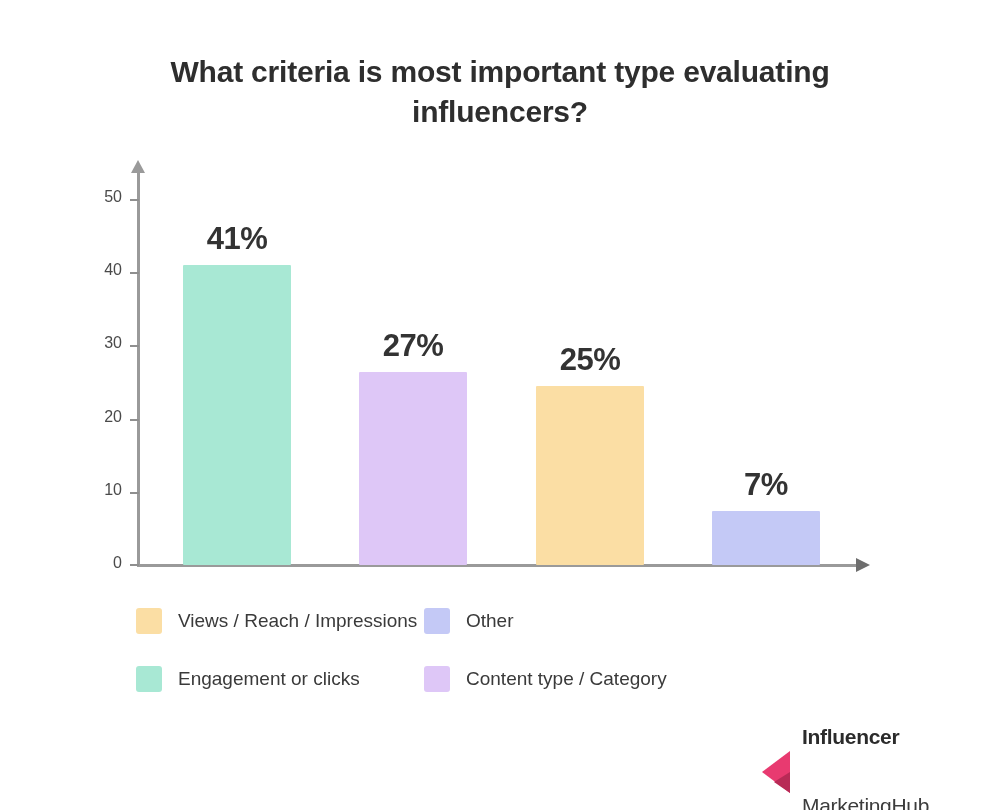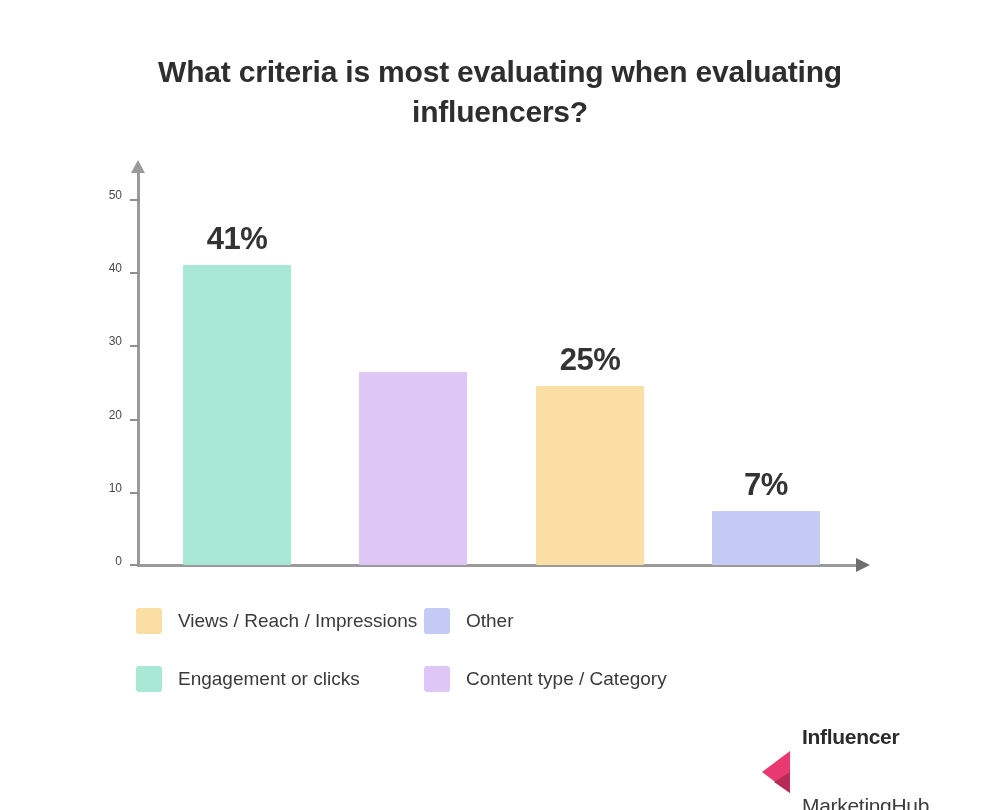--- a/index.html
+++ b/index.html
@@ -83,21 +83,21 @@
     left: 130px;
     width: 9px;
     height: 2px;
     background: #8f8f8f;
   }
   .tick-label {
     position: absolute;
     width: 40px;
     text-align: right;
     left: 82px;
-    font-size: 12px;
+    font-size: 16px;
     color: #4a4a4a;
     font-family: "Liberation Sans", sans-serif;
   }
   .bar-wrap {
     position: absolute;
     left: 0;
     top: 0;
     width: 808px;
     height: 566px;
   }
@@ -180,21 +180,21 @@
     color: #3c3c3c;
     letter-spacing: -0.3px;
     margin-top: 47px;
   }
 </style>
 </head>
 <body>
 
 <div id="page">
 
-  <div id="chart-title">What criteria is most evaluating when evaluating influencers?</div>
+  <div id="chart-title">What criteria is most important type evaluating influencers?</div>
 
   <div id="plot">
 
     <div class="axis-y-line"></div>
     <div class="axis-y-arrow"></div>
     <div class="axis-x-line"></div>
     <div class="axis-x-arrow"></div>
 
     <div class="tick-mark" style="top:199px;"></div>
     <div class="tick-mark" style="top:272px;"></div>
@@ -207,20 +207,21 @@
     <div class="tick-label" style="top:261px;">40</div>
     <div class="tick-label" style="top:334px;">30</div>
     <div class="tick-label" style="top:408px;">20</div>
     <div class="tick-label" style="top:481px;">10</div>
     <div class="tick-label" style="top:554px;">0</div>
 
     <div class="bar-wrap" id="bars">
         <div class="bar-rect" title="Engagement or clicks: 41%" style="left: 183px; top: 264.88px; width: 108px; height: 300.12px; background: rgb(168, 232, 212);"></div>
         <div class="bar-label" style="left: 183px; width: 108px; top: 220.88px;">41%</div>
         <div class="bar-rect" title="Content type / Category: 27%" style="left: 359px; top: 371.752px; width: 108px; height: 193.248px; background: rgb(222, 199, 247);"></div>
+        <div class="bar-label" style="left: 359px; width: 108px; top: 327.752px;">27%</div>
         <div class="bar-rect" title="Views / Reach / Impressions: 25%" style="left: 536px; top: 386.392px; width: 108px; height: 178.608px; background: rgb(251, 222, 164);"></div>
         <div class="bar-label" style="left: 536px; width: 108px; top: 342.392px;">25%</div>
         <div class="bar-rect" title="Other: 7%" style="left: 712px; top: 510.832px; width: 108px; height: 54.168px; background: rgb(196, 201, 246);"></div>
         <div class="bar-label" style="left: 712px; width: 108px; top: 466.832px;">7%</div>
       </div>
   </div>
 
   <div id="legend">
     <div class="legend-row">
       <div class="legend-item col1">

